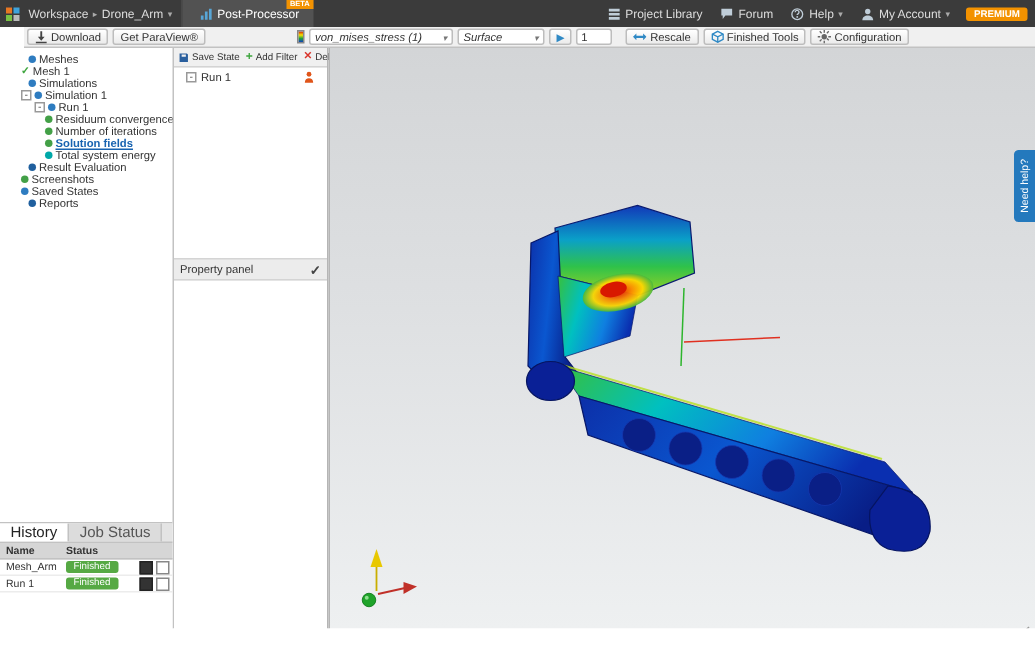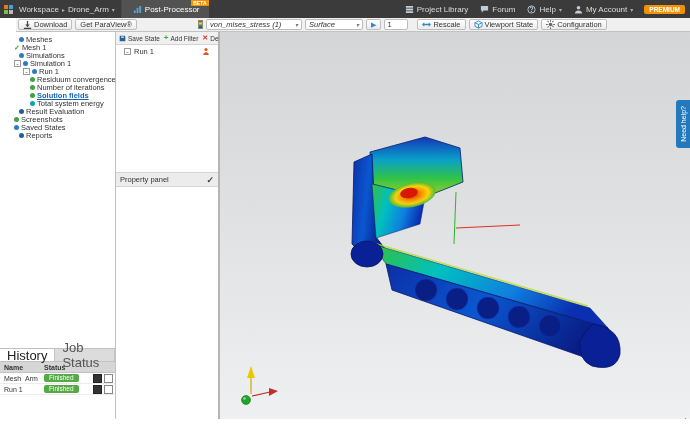--- a/index.html
+++ b/index.html
@@ -48,21 +48,21 @@
   .ticon{width:5px;height:5px;border-radius:50%;flex:0 0 auto;}
   .c-blue{background:#2e7cc0;}.c-green{background:#43a047;}.c-teal{background:#00a8a8;}.c-navy{background:#1f5f9e;}
   .tcheck{color:#3fa63f;font-size:7px;font-weight:bold;line-height:7px;}
   .exp{width:7px;height:7px;border:1px solid #999;background:#fff;font-size:7px;line-height:5px;
     text-align:center;color:#555;flex:0 0 auto;}
   .selected{color:#1863b0;font-weight:bold;text-decoration:underline;text-align:right;}
 
   
   #history{position:absolute;left:0;right:0;bottom:0;height:71px;border-top:1px solid #c2c2c2;background:#fff;}
   #htabs{display:flex;height:13px;background:#e4e4e4;border-bottom:1px solid #c2c2c2;}
-  .htab{padding:0 7px;display:flex;align-items:center;font-size:13px;border-right:1px solid #c2c2c2;
+  .htab{padding:0 7px;display:flex;align-items:center;font-size:10px;border-right:1px solid #c2c2c2;
     background:#dcdcdc;color:#555;cursor:pointer;}
   .htab.active{background:#fff;color:#222;}
   #hheader{display:flex;height:11px;background:#d6d6d6;font-size:7px;align-items:center;
     border-bottom:1px solid #c2c2c2;color:#333;font-weight:bold;}
   .hcol-name{width:44px;padding-left:4px;}
   .hrow{display:flex;align-items:center;height:11px;font-size:7px;border-bottom:1px solid #ececec;}
   .hname{width:44px;padding-left:4px;overflow:hidden;}
   .hbadge{background:#56a944;color:#fff;border-radius:2px;font-size:6.5px;padding:0 5px;height:8px;line-height:8px;}
   .hbtns{margin-left:auto;margin-right:2px;display:flex;gap:2px;}
   .hbtn{width:9px;height:9px;border:1px solid #888;background:#fff;padding:0;cursor:pointer;}
@@ -181,21 +181,21 @@
       <svg class="mini-svg" viewBox="0 0 12 10" fill="#2f89c5">
           <path d="M0 5 3 2v2h6V2l3 3-3 3V6H3v2z"></path>
         </svg>
       <span>Rescale</span>
     </button>
     <button class="tbtn">
       <svg class="mini-svg" viewBox="0 0 10 10" fill="none" stroke="#2f89c5" stroke-width="1">
           <path d="M5 1 9 3v4L5 9 1 7V3z"></path>
           <path d="M1 3l4 2 4-2M5 5v4"></path>
         </svg>
-      <span>Viewport State</span>
+      <span>Finished Tools</span>
     </button>
     <button class="tbtn">
       <svg class="mini-svg" viewBox="0 0 10 10" fill="#666">
           <circle cx="5" cy="5" r="2"></circle>
           <path d="M4.5 0h1v2h-1zM4.5 8h1v2h-1zM0 4.5h2v1H0zM8 4.5h2v1H8zM1.3 1.3l.7-.7 1.4 1.4-.7.7zM6.6 6.6l.7-.7 1.4 1.4-.7.7zM8 .6l.7.7-1.4 1.4-.7-.7zM2.7 6.6l.7.7L2 8.7l-.7-.7z"></path>
         </svg>
       <span>Configuration</span>
     </button>
   </div>
 

